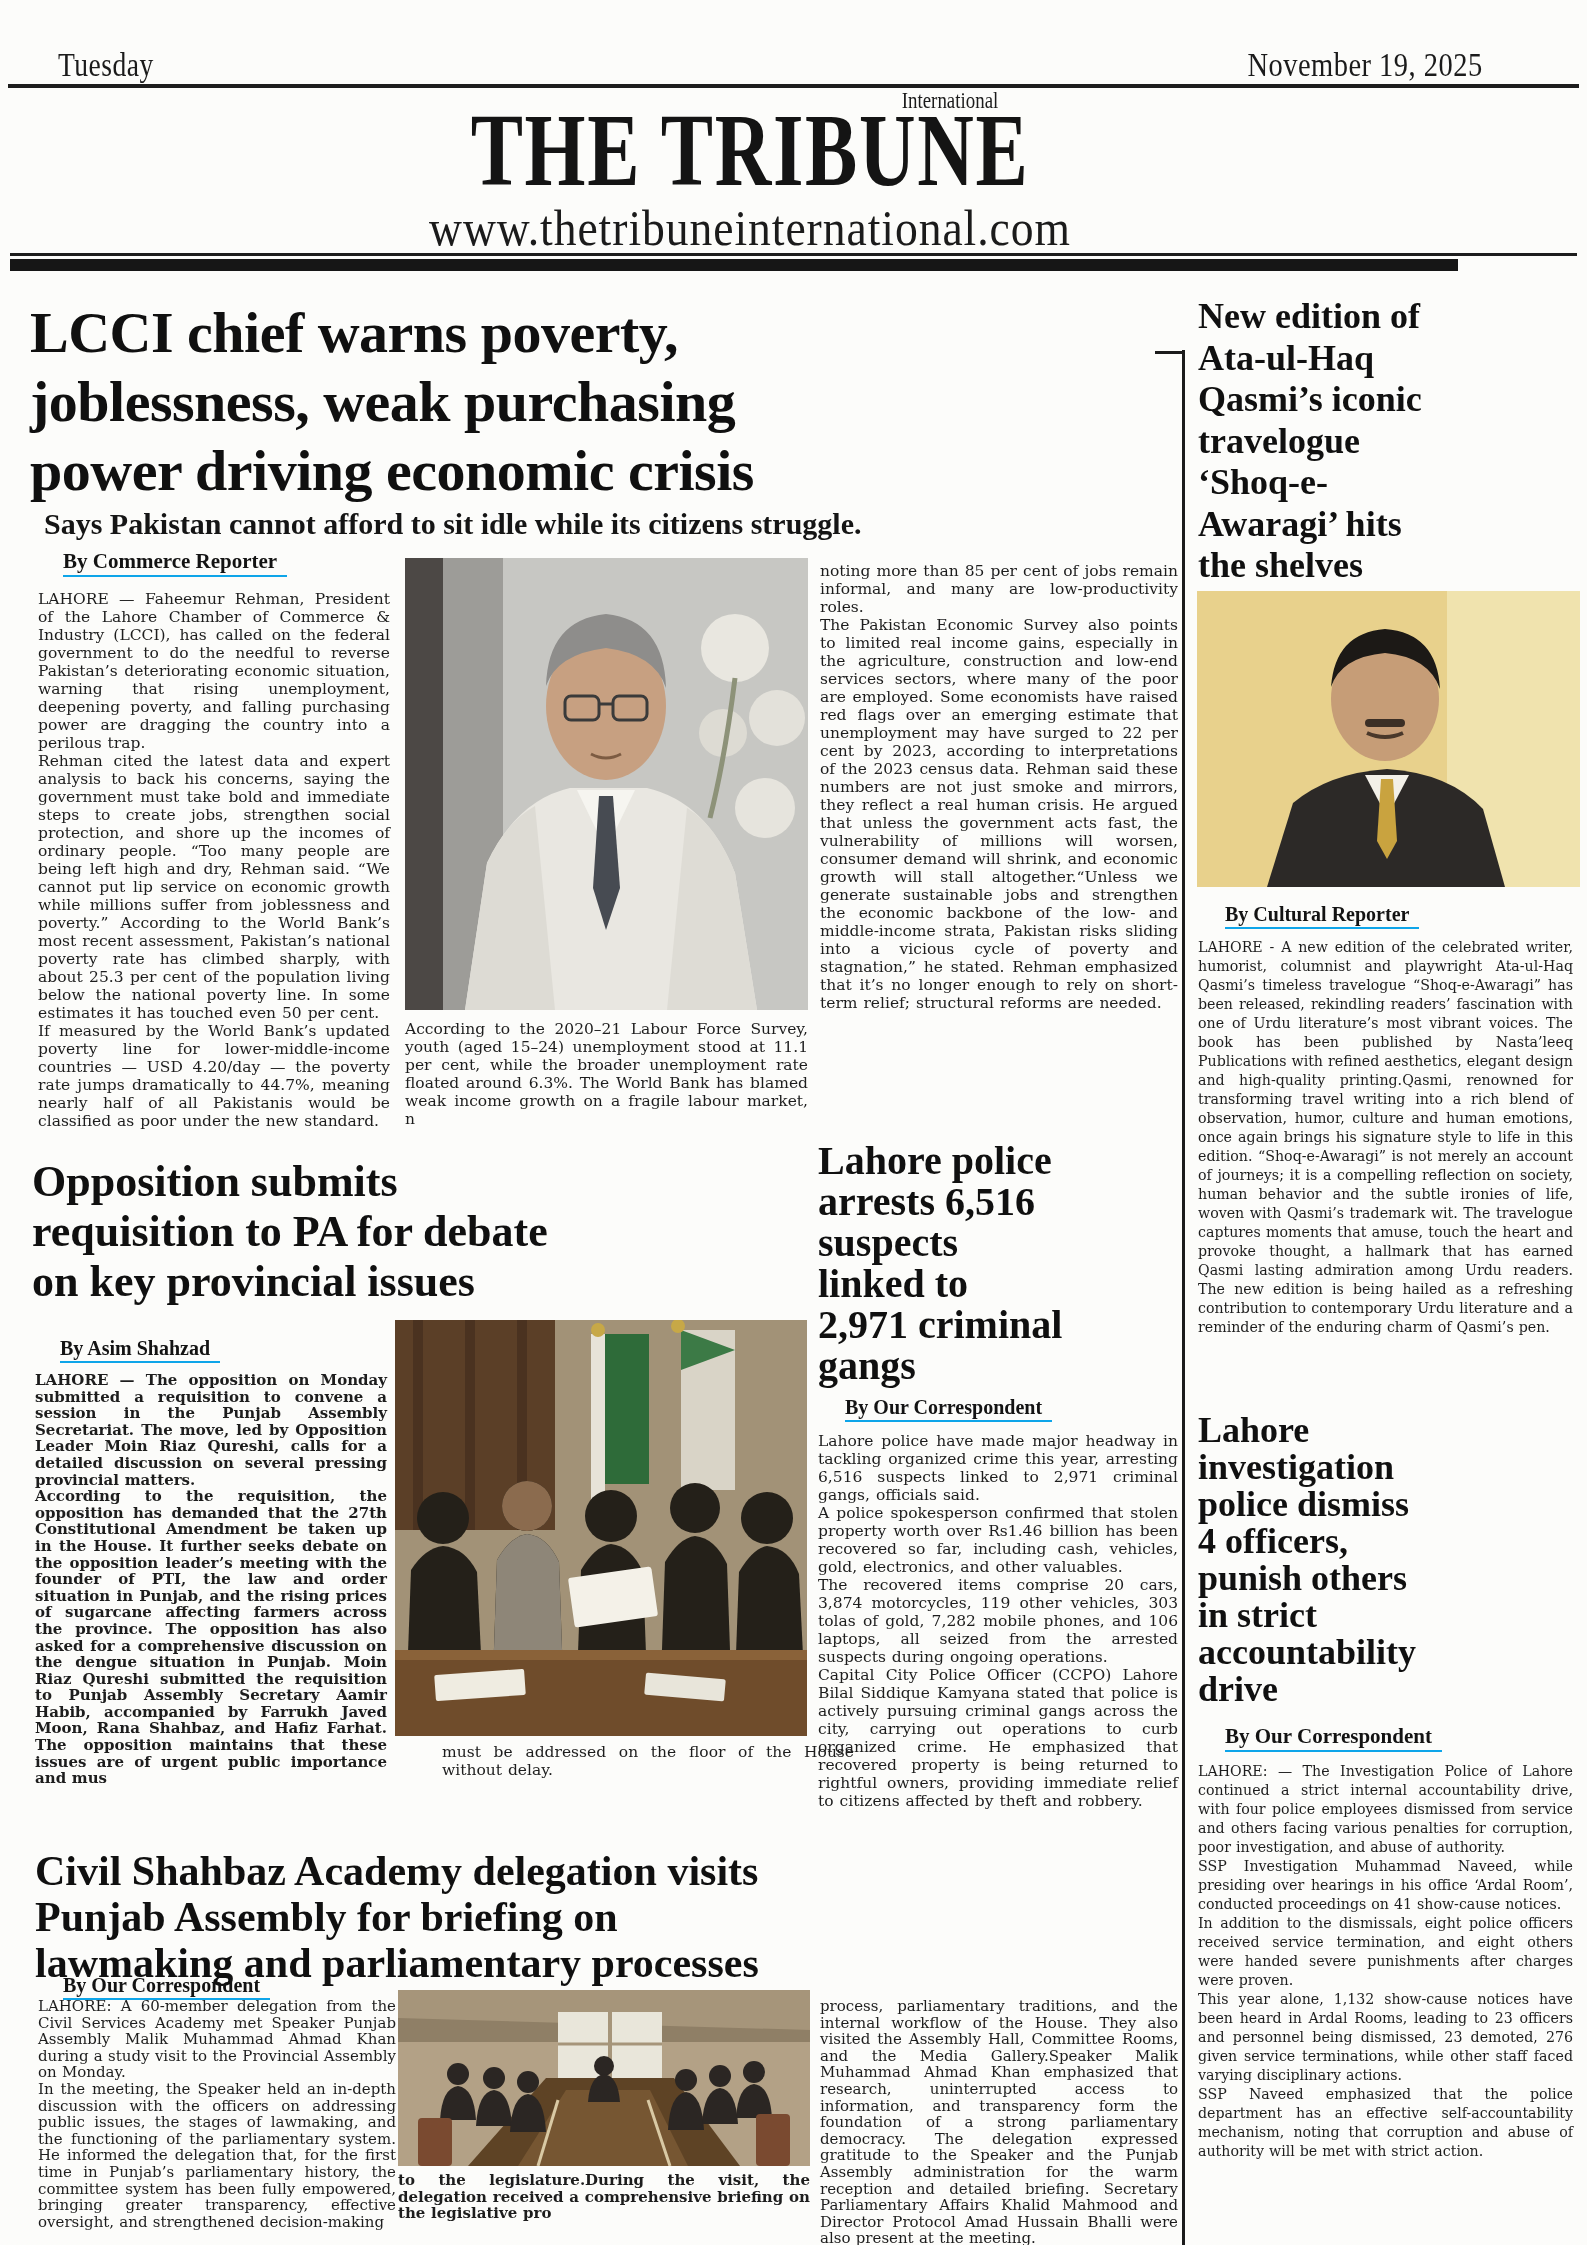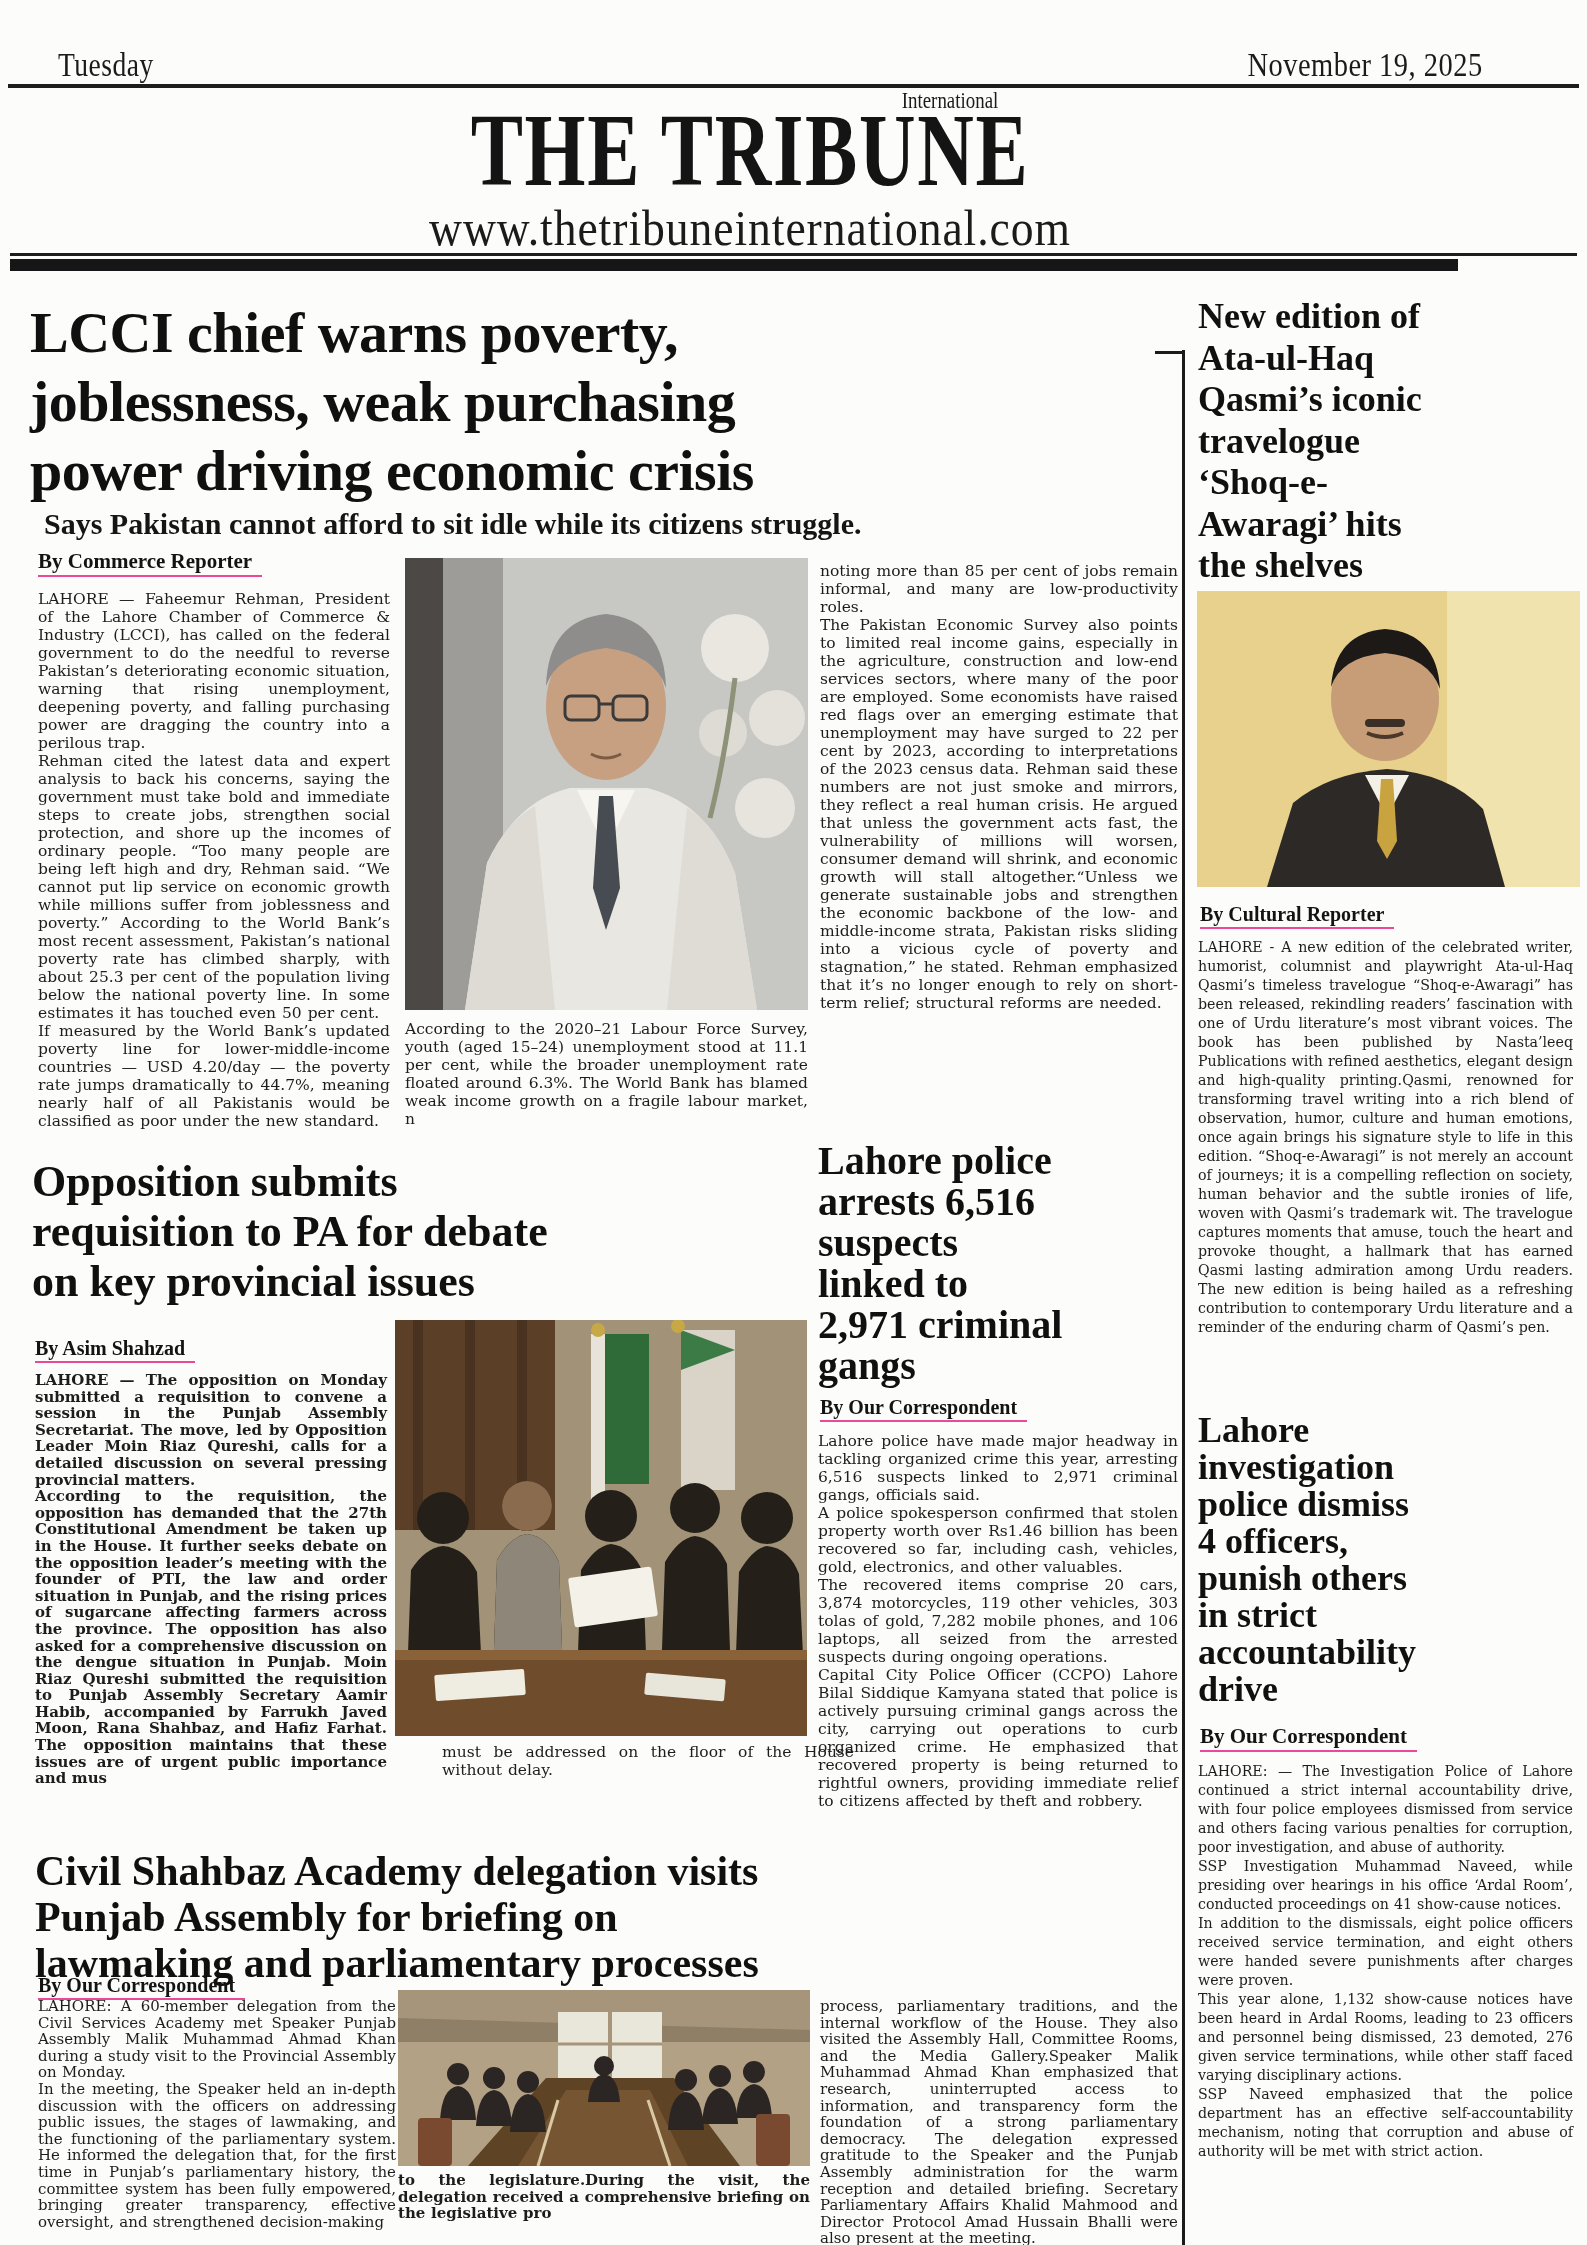--- a/index.html
+++ b/index.html
@@ -22,22 +22,22 @@
   
   .hl{font-weight:700;color:#101010;white-space:pre-line;font-family:"Liberation Serif",serif;}
   .hl-lead{left:30px;top:298px;width:1145px;font-size:58px;line-height:69px;letter-spacing:-.5px;}
   .subhead{left:44px;top:507px;width:1120px;font-size:30px;font-weight:700;color:#151515;}
   .hl-opp{left:32px;top:1157px;width:770px;font-size:44px;line-height:50px;}
   .hl-police{left:818px;top:1140px;width:340px;font-size:40px;line-height:41px;}
   .hl-qasmi{left:1198px;top:296px;width:372px;font-size:36px;line-height:41.5px;}
   .hl-invest{left:1198px;top:1412px;width:372px;font-size:36px;line-height:37px;}
   .hl-civil{left:35px;top:1848px;width:1145px;font-size:42px;line-height:46px;}
   
-  .byline{font-weight:700;color:#131313;display:inline-block;border-bottom:2px solid #ec4899;
-          padding-right:10px;padding-bottom:1px;font-family:"Liberation Serif",serif;}
+  .byline{font-weight:700;color:#131313;display:inline-block;border-bottom:2px solid #0ea5e9;
+          padding-right:10px;padding-bottom:1px;font-family:"Liberation Serif",serif;margin-left:25px;}
   .by-lead{left:38px;top:549px;font-size:21px;}
   .by-opp{left:35px;top:1337px;font-size:20px;}
   .by-police{left:820px;top:1396px;font-size:20px;}
   .by-qasmi{left:1200px;top:903px;font-size:20px;}
   .by-invest{left:1200px;top:1724px;font-size:21px;}
   .by-civil{left:38px;top:1974px;font-size:20px;}
   
   .bt{font-family:"DejaVu Serif",serif;color:#1d1d1d;text-align:justify;white-space:pre-line;}
   .bt-lg{font-size:15.5px;line-height:18px;word-spacing:1px;}
   .bt-md{font-size:15px;line-height:16.6px;word-spacing:.5px;}

